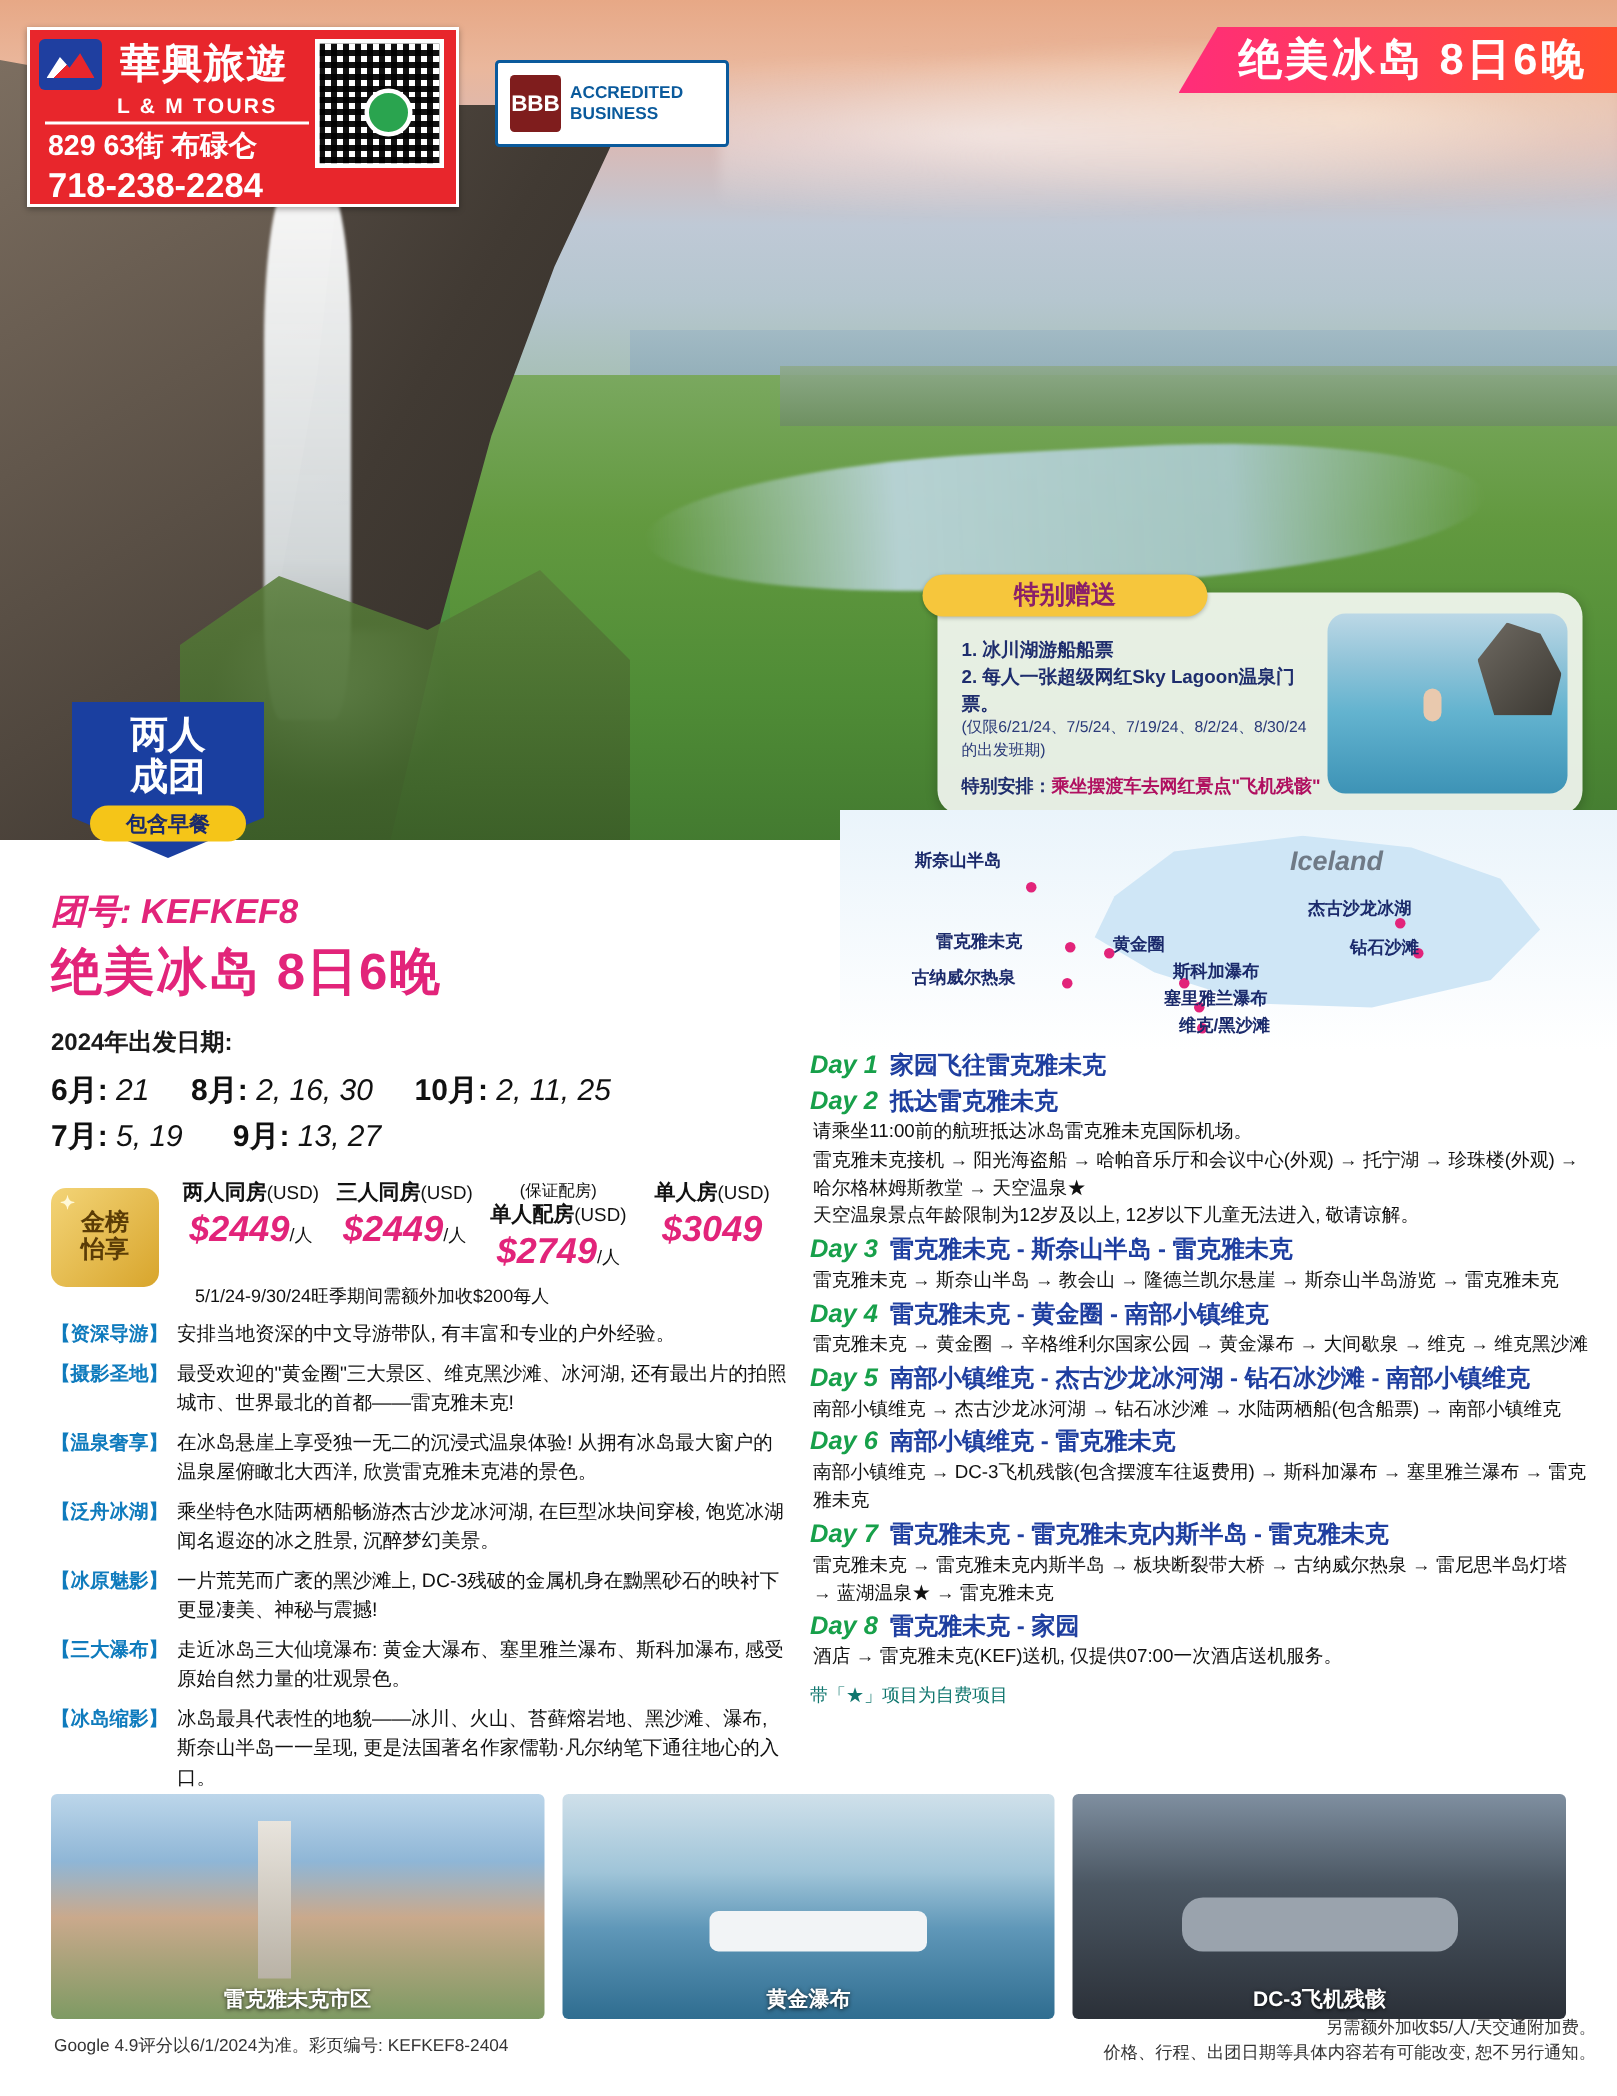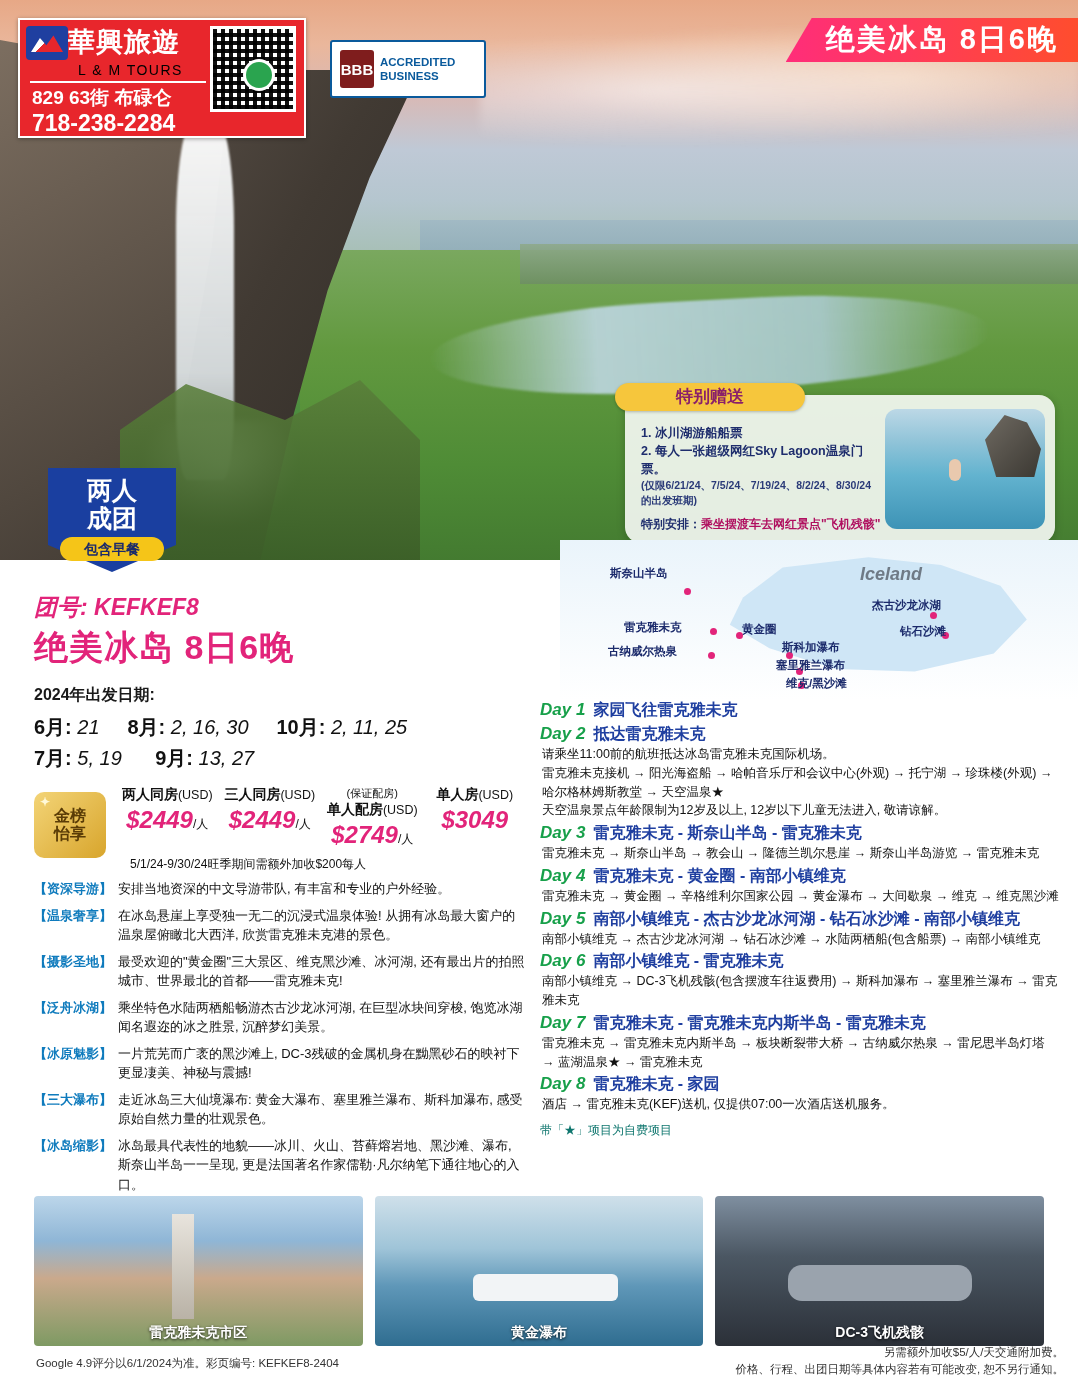--- a/index.html
+++ b/index.html
@@ -81,33 +81,33 @@
 
   
   .logo-box {
     position:absolute; left:18px; top:18px; width:288px; height:120px;
     background:#e8262c; border:2px solid #ffffff;
     box-shadow:0 1px 4px rgba(0,0,0,.35);
     display:flex; align-items:flex-start;
   }
   .logo-left { width:190px; padding:4px 0 0 6px; }
   .logo-cn {
-    display:flex; align-items:center; gap:0;
+    display:flex; align-items:center; gap:12px;
   }
   .logo-mark {
     width:42px; height:34px; background:#1f3fa0; border-radius:4px;
     position:relative; flex:none; margin-top:2px;
   }
   .logo-mark:after{
     content:""; position:absolute; left:5px; top:8px; width:32px;height:18px;
     background:linear-gradient(135deg,#ffffff 0 45%, #e8262c 45% 100%);
     clip-path:polygon(0 100%,28% 22%,48% 62%,70% 8%,100% 100%);
   }
   .logo-cn-text { font-size:27px; font-weight:bold; color:#fff; letter-spacing:1px; line-height:1; }
-  .logo-en { font-size:14px; font-weight:normal; color:#000000; letter-spacing:1.5px; margin:2px 0 0 52px; }
+  .logo-en { font-size:14px; font-weight:bold; color:#ffffff; letter-spacing:1.5px; margin:2px 0 0 52px; }
   .logo-rule { height:2px; background:#fff; margin:3px 4px 3px 4px; }
   .logo-addr { font-size:19px; font-weight:bold; color:#fff; padding-left:6px; line-height:1.25; }
   .logo-tel { font-size:23px; font-weight:bold; color:#fff; padding-left:6px; line-height:1.2; }
   .qr {
     width:86px; height:86px; background:#fff; margin:6px 6px 0 0;
     position:relative; flex:none;
     background-image:
       repeating-linear-gradient(90deg,#111 0 4px,#fff 4px 8px),
       repeating-linear-gradient(0deg,#111 0 4px,#fff 4px 8px);
     background-blend-mode:multiply;
@@ -157,21 +157,21 @@
     border-radius:16px;
     box-shadow:0 2px 8px rgba(0,0,0,.22);
   }
   .gift-tag {
     position:absolute; left:-10px; top:-12px; width:190px; height:28px;
     background:#f6c63c; color:#8a1f6a; font-size:17px; font-weight:bold;
     border-radius:14px; text-align:center; line-height:28px;
     box-shadow:0 1px 3px rgba(0,0,0,.25);
   }
   .gift-body { padding:30px 175px 0 16px; font-size:12.5px; color:#1e2d6d; line-height:1.42; font-weight:bold; }
-  .gift-body .small { font-size:10.5px; font-weight:bold; color:#2a3a78; }
+  .gift-body .small { font-size:10.5px; font-weight:normal; color:#2a3a78; }
   .gift-note {
     position:absolute; left:16px; bottom:10px; font-size:12px; font-weight:bold; color:#b01060;
   }
   .gift-note .b { color:#1e2d6d; }
   .gift-photo {
     position:absolute; right:10px; top:14px; width:160px; height:120px; border-radius:12px;
     background:linear-gradient(180deg,#bcd8e6 0%,#8fc3d8 28%,#63b3cf 55%,#3d93b6 100%);
     overflow:hidden;
   }
   .gift-photo .rock{ position:absolute; right:4px; top:6px; width:56px;height:62px;
@@ -404,26 +404,26 @@
       </div>
     </div>
     <div class="price-foot">5/1/24-9/30/24旺季期间需额外加收$200每人</div>
   </div>
 
   <div class="feature">
     <div class="tag">【资深导游】</div>
     <div class="txt">安排当地资深的中文导游带队, 有丰富和专业的户外经验。</div>
   </div>
   <div class="feature">
+    <div class="tag">【摄影圣地】</div>
+    <div class="txt">最受欢迎的"黄金圈"三大景区、维克黑沙滩、冰河湖, 还有最出片的拍照城市、世界最北的首都——雷克雅未克!</div>
+  </div>
+  <div class="feature">
     <div class="tag">【温泉奢享】</div>
     <div class="txt">在冰岛悬崖上享受独一无二的沉浸式温泉体验! 从拥有冰岛最大窗户的温泉屋俯瞰北大西洋, 欣赏雷克雅未克港的景色。</div>
-  </div>
-  <div class="feature">
-    <div class="tag">【摄影圣地】</div>
-    <div class="txt">最受欢迎的"黄金圈"三大景区、维克黑沙滩、冰河湖, 还有最出片的拍照城市、世界最北的首都——雷克雅未克!</div>
   </div>
   <div class="feature">
     <div class="tag">【泛舟冰湖】</div>
     <div class="txt">乘坐特色水陆两栖船畅游杰古沙龙冰河湖, 在巨型冰块间穿梭, 饱览冰湖闻名遐迩的冰之胜景, 沉醉梦幻美景。</div>
   </div>
   <div class="feature">
     <div class="tag">【冰原魅影】</div>
     <div class="txt">一片荒芜而广袤的黑沙滩上, DC-3残破的金属机身在黝黑砂石的映衬下更显凄美、神秘与震撼!</div>
   </div>
   <div class="feature">

